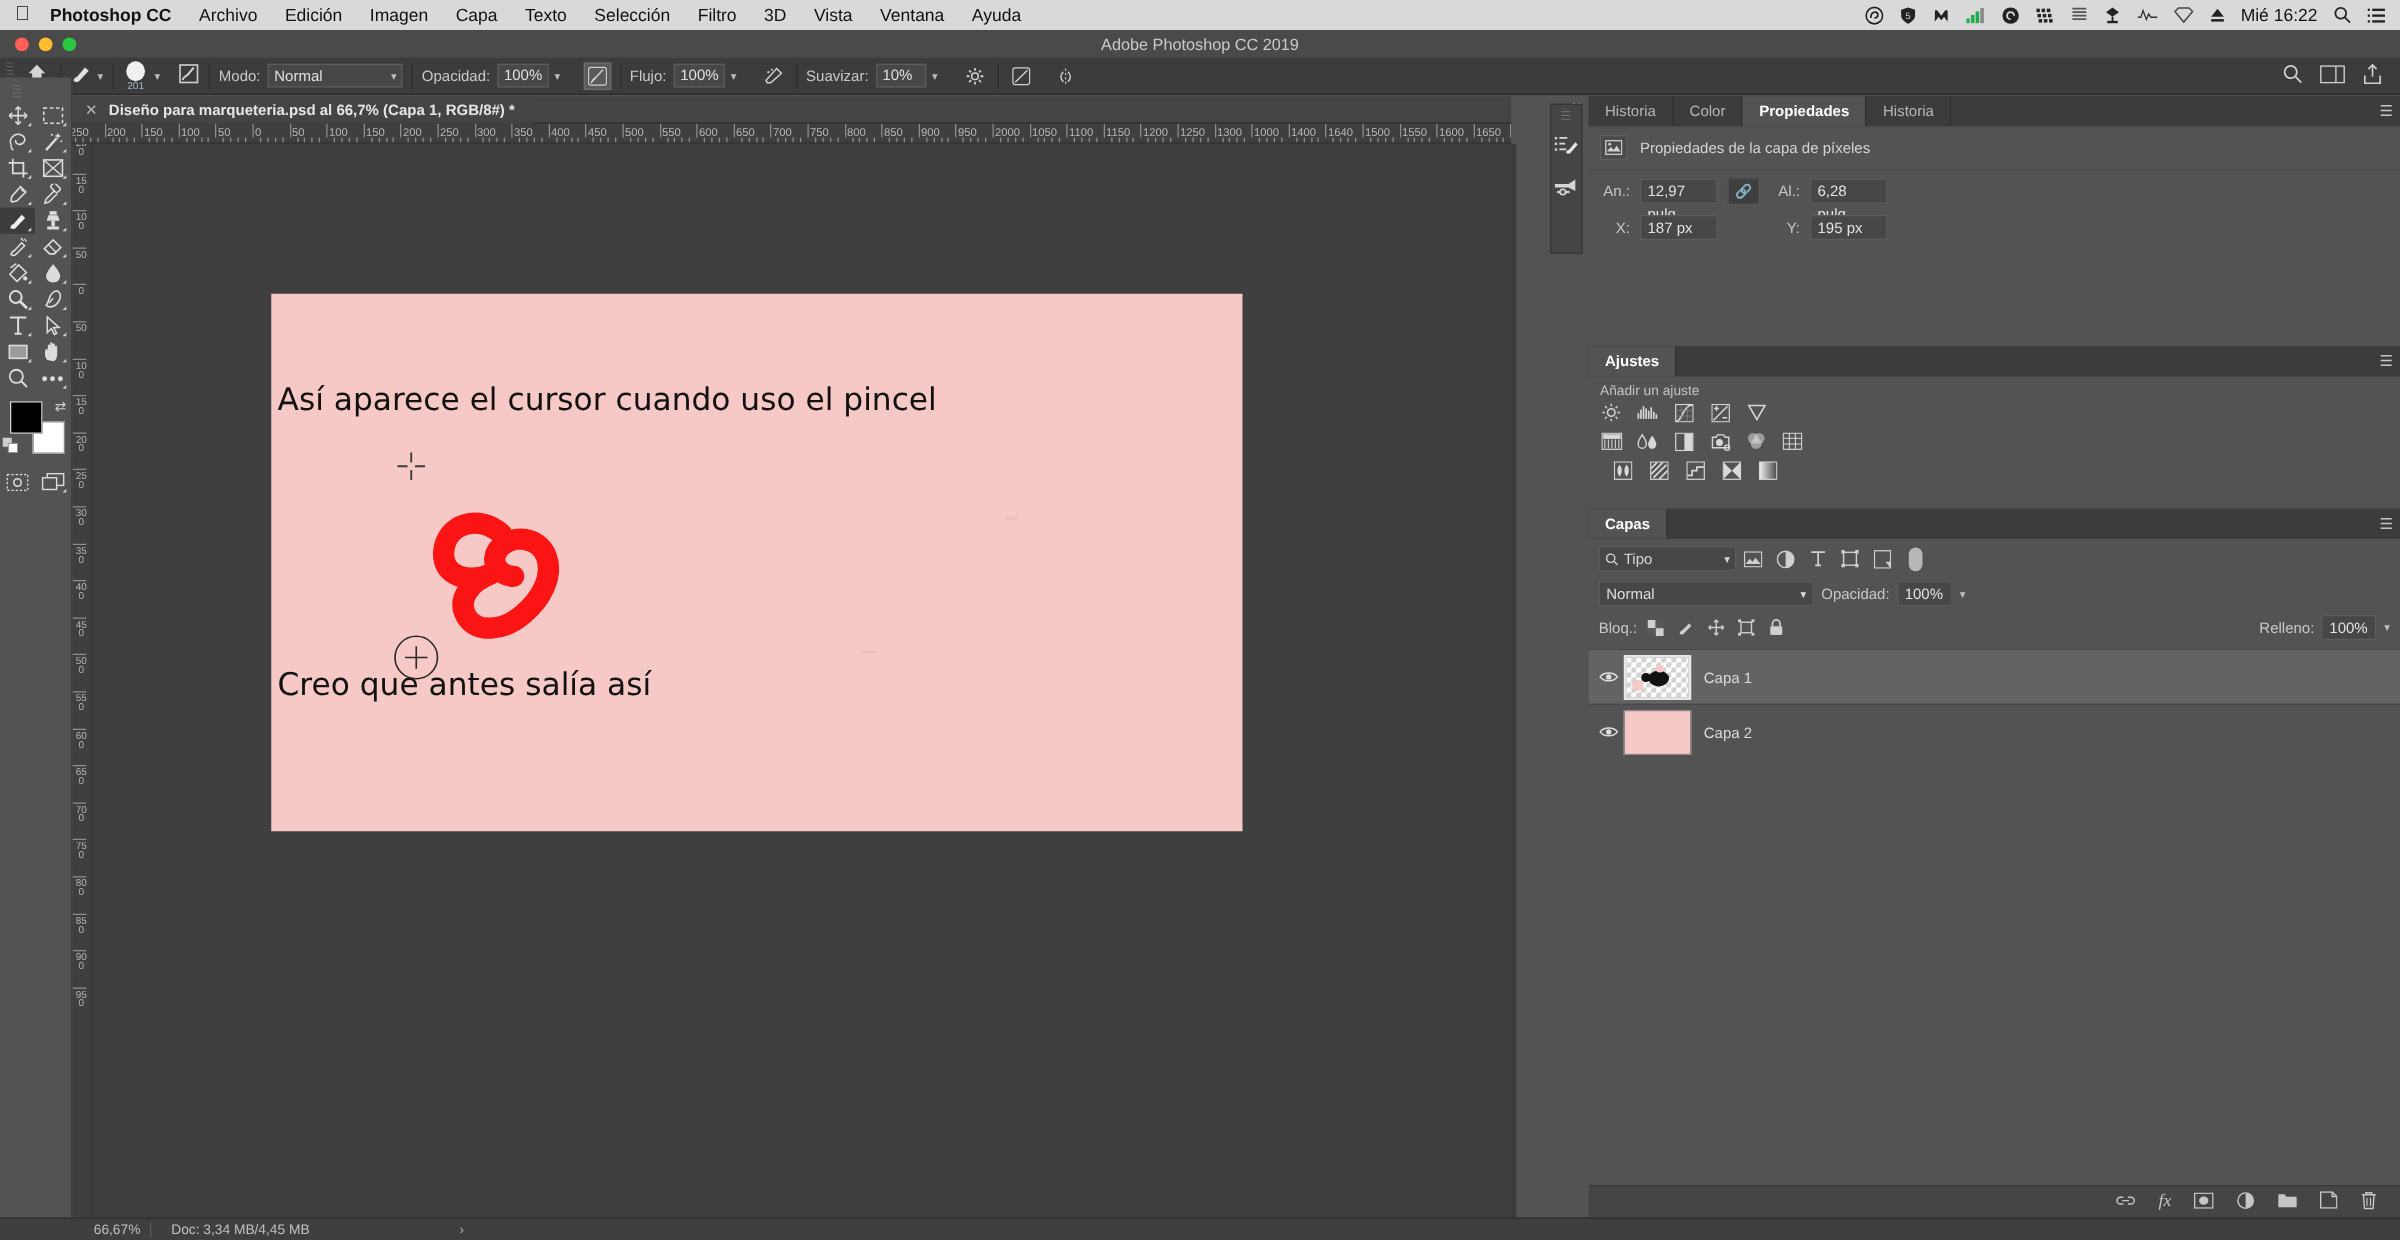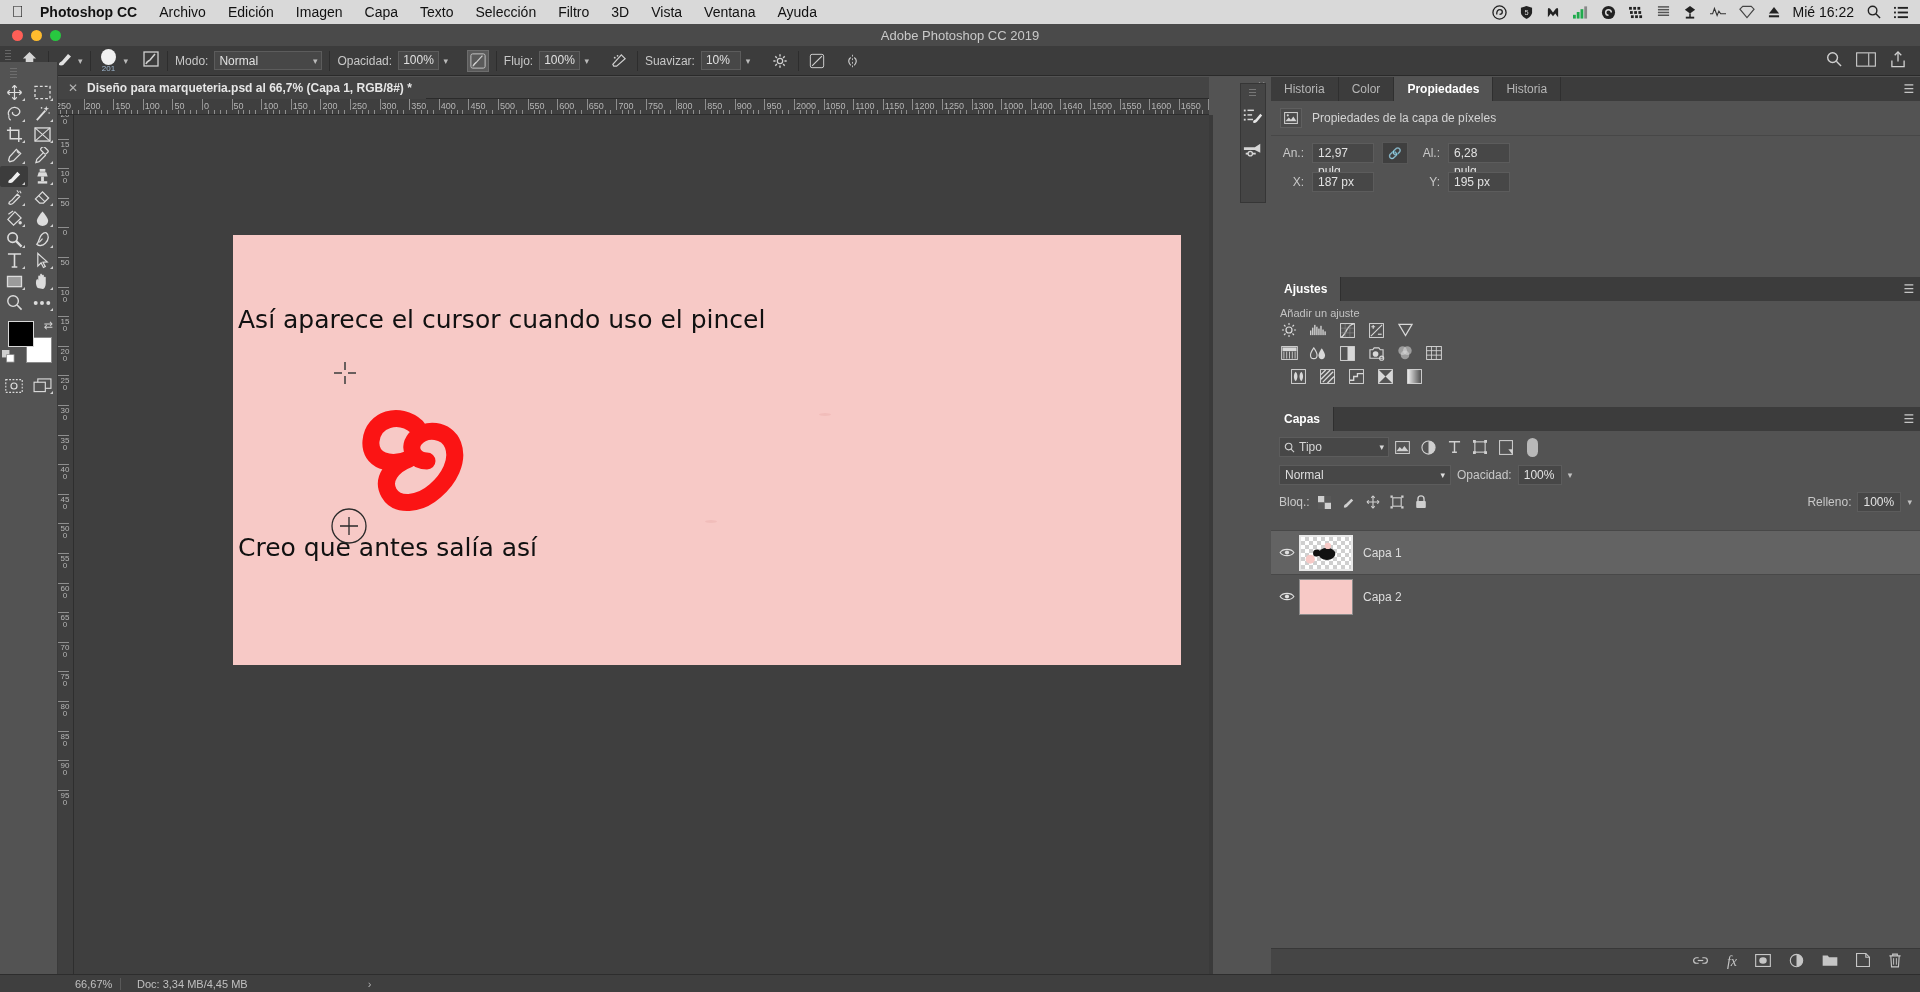--- a/index.html
+++ b/index.html
@@ -127,23 +127,22 @@
   .vtick.maj { width: 11px; }
   .vlab { position: absolute; left: 2px; width: 10px; line-height: 7px; word-wrap: break-word;
     letter-spacing: 0; text-align: center; }
 
   
   .canvasarea {
     position: absolute; top: 115px; left: 74px; right: 711px; bottom: 18px;
     background: #3f3f3f; overflow: hidden;
   }
   .artboard {
-    position: absolute; left: 143px; top: 120px; width: 948px; height: 430px;
+    position: absolute; left: 143px; top: 120px; width: 777px; height: 430px;
     background: #f7c9c6;
-    margin-left: 16px;
   }
   .cvtext { position: absolute; color: #111; font-family: "DejaVu Sans", sans-serif; white-space: nowrap; }
   .cvtext.t1 { left: 5px; top: 70px; font-size: 25px; }
   .cvtext.t2 { left: 5px; top: 298px; font-size: 25px; }
   .brush-cursor-cross {
     position: absolute; left: 99px; top: 125px; width: 26px; height: 26px;
   }
   .brush-cursor-circle {
     position: absolute; left: 97px; top: 272px; width: 38px; height: 38px;
   }
@@ -195,21 +194,21 @@
   .lay-toolrow { display: flex; align-items: center; gap: 0px; padding: 6px 8px; }
   .searchsel { background: #474747; border: 1px solid #5c5c5c; height: 20px; width: 110px;
     display: flex; align-items: center; padding: 0 4px; color: #d6d6d6; font-size: 12px; gap: 4px; }
   .searchsel .cc { margin-left: auto; font-size: 9px; }
   .filt-ic { width: 26px; height: 20px; display: flex; align-items: center; justify-content: center; color: #cbcbcb; }
   .toggle-pill { width: 11px; height: 19px; border-radius: 6px; background: #b8b8b8; margin-left: 8px; }
 
   .lay-blendrow { display: flex; align-items: center; padding: 2px 8px 5px 8px; gap: 6px; font-size: 12px; color: #c8c8c8; }
   .blendsel { background: #474747; border: 1px solid #5c5c5c; height: 20px; width: 172px;
     display: flex; align-items: center; padding: 0 5px; color: #dedede; font-size: 12px; justify-content: space-between; }
-  .lay-lockrow { display: flex; align-items: center; padding: 2px 8px 18px 8px; gap: 6px; font-size: 12px; color: #c8c8c8; }
+  .lay-lockrow { display: flex; align-items: center; padding: 2px 8px 7px 8px; gap: 6px; font-size: 12px; color: #c8c8c8; }
 
   .layer-row { display: flex; align-items: center; height: 44px; border-top: 1px solid #484848; padding-left: 4px; }
   .layer-row.selected { background: #636363; }
   .eye { width: 24px; display: flex; align-items: center; justify-content: center; color: #d8d8d8; }
   .thumb { width: 54px; height: 36px; border: 1px solid #8c8c8c; margin-right: 10px; position: relative; overflow: hidden; }
   .thumb.sel-outline { border: 2px solid #e8e8e8; }
   .checker { background-image:
       linear-gradient(45deg,#cfcfcf 25%,transparent 25%,transparent 75%,#cfcfcf 75%),
       linear-gradient(45deg,#cfcfcf 25%,#fff 25%,#fff 75%,#cfcfcf 75%);
     background-size: 8px 8px; background-position: 0 0, 4px 4px; }

